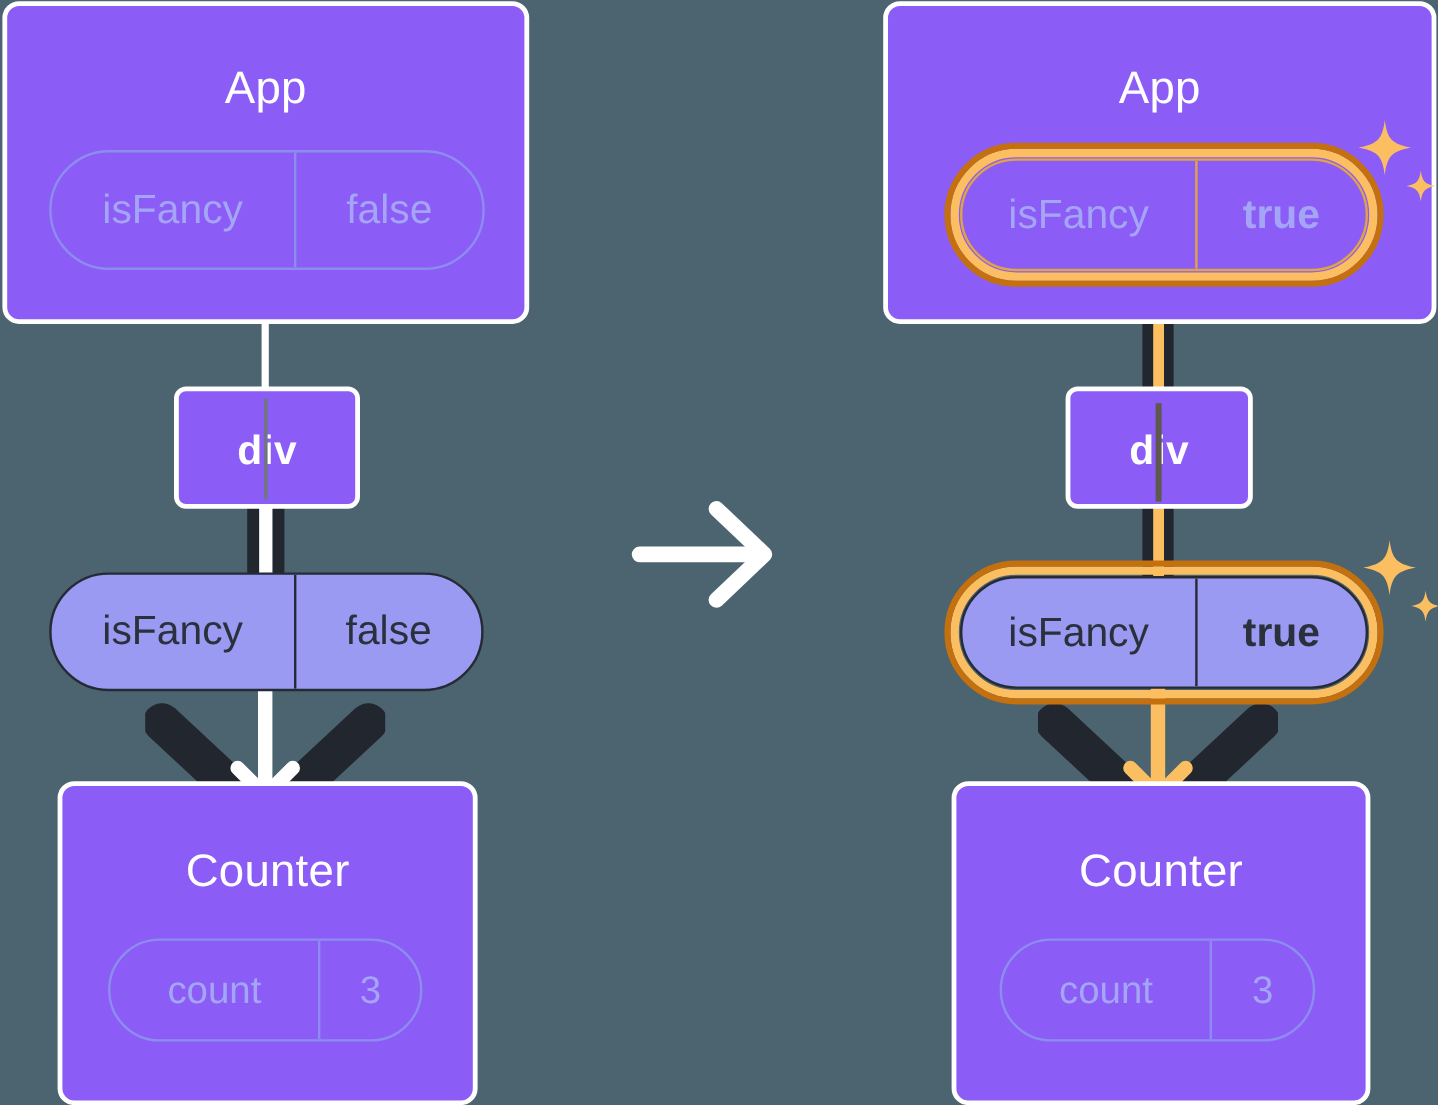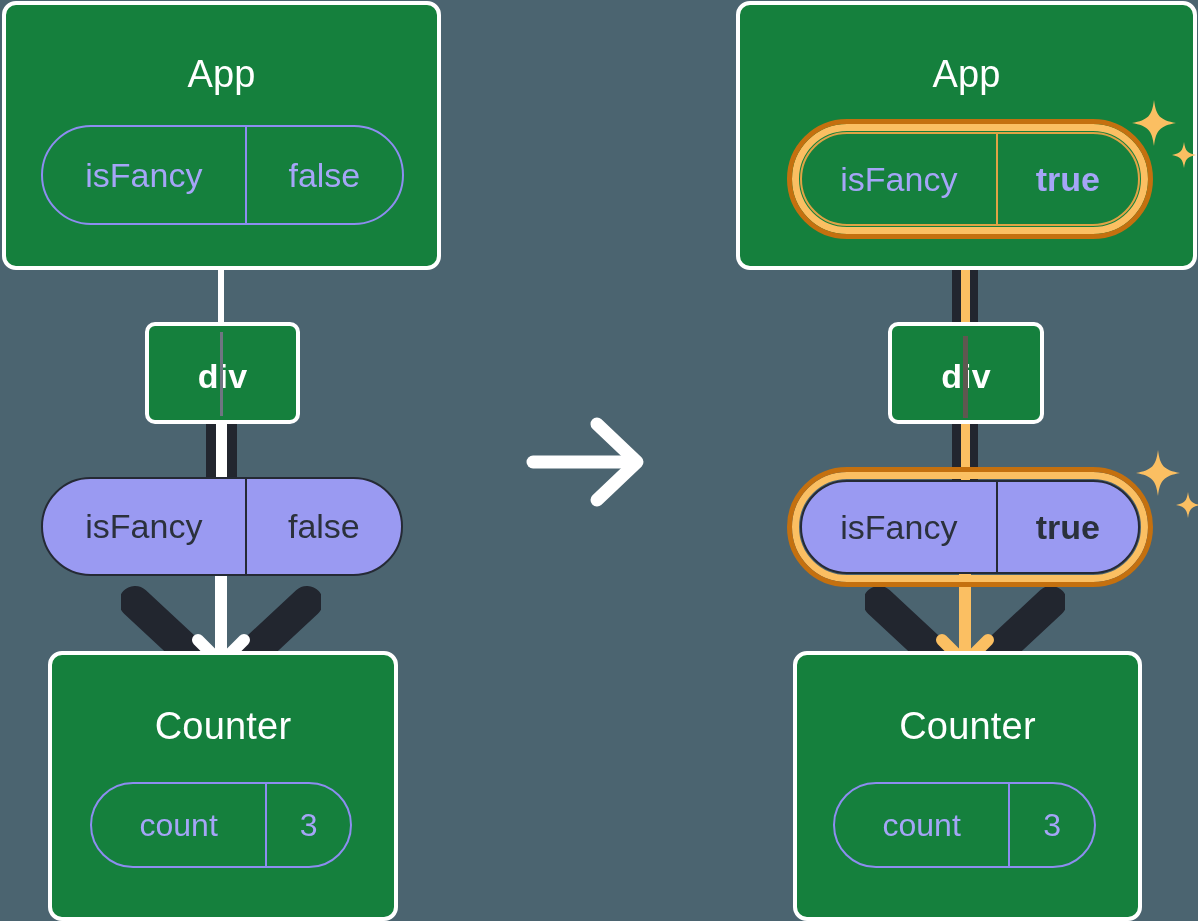--- a/index.html
+++ b/index.html
@@ -7,21 +7,21 @@
     width:1198px;height:921px;
     background:#4b6470;
     font-family:"Liberation Sans", sans-serif;
     overflow:hidden;
   }
   .stage{position:relative;width:1198px;height:921px;}
 
   
   .box{
     position:absolute;
-    background:#15803d;
+    background:#8b5cf6;
     border:4px solid #ffffff;
     border-radius:14px;
     box-sizing:border-box;
     z-index:5;
   }
   .box-title{
     position:absolute;
     left:0;right:0;
     text-align:center;
     color:#ffffff;

